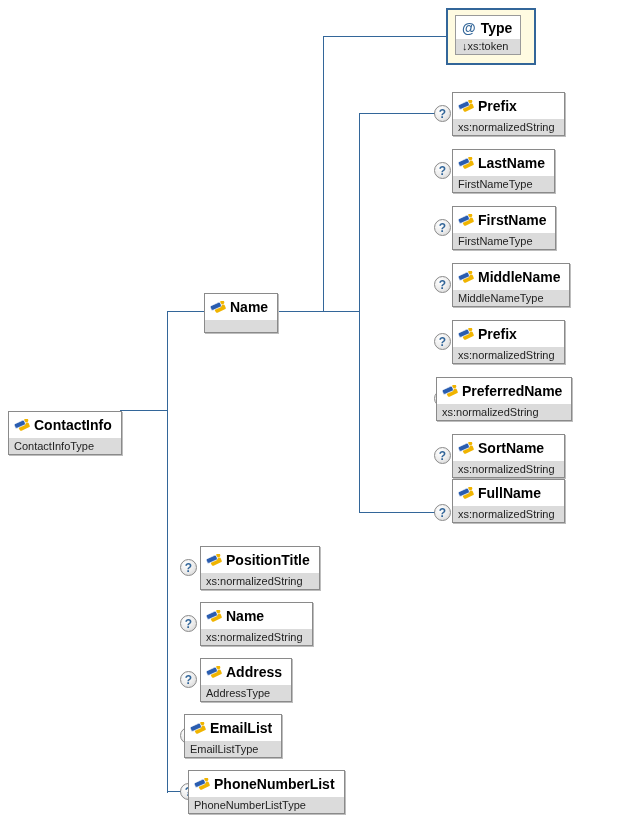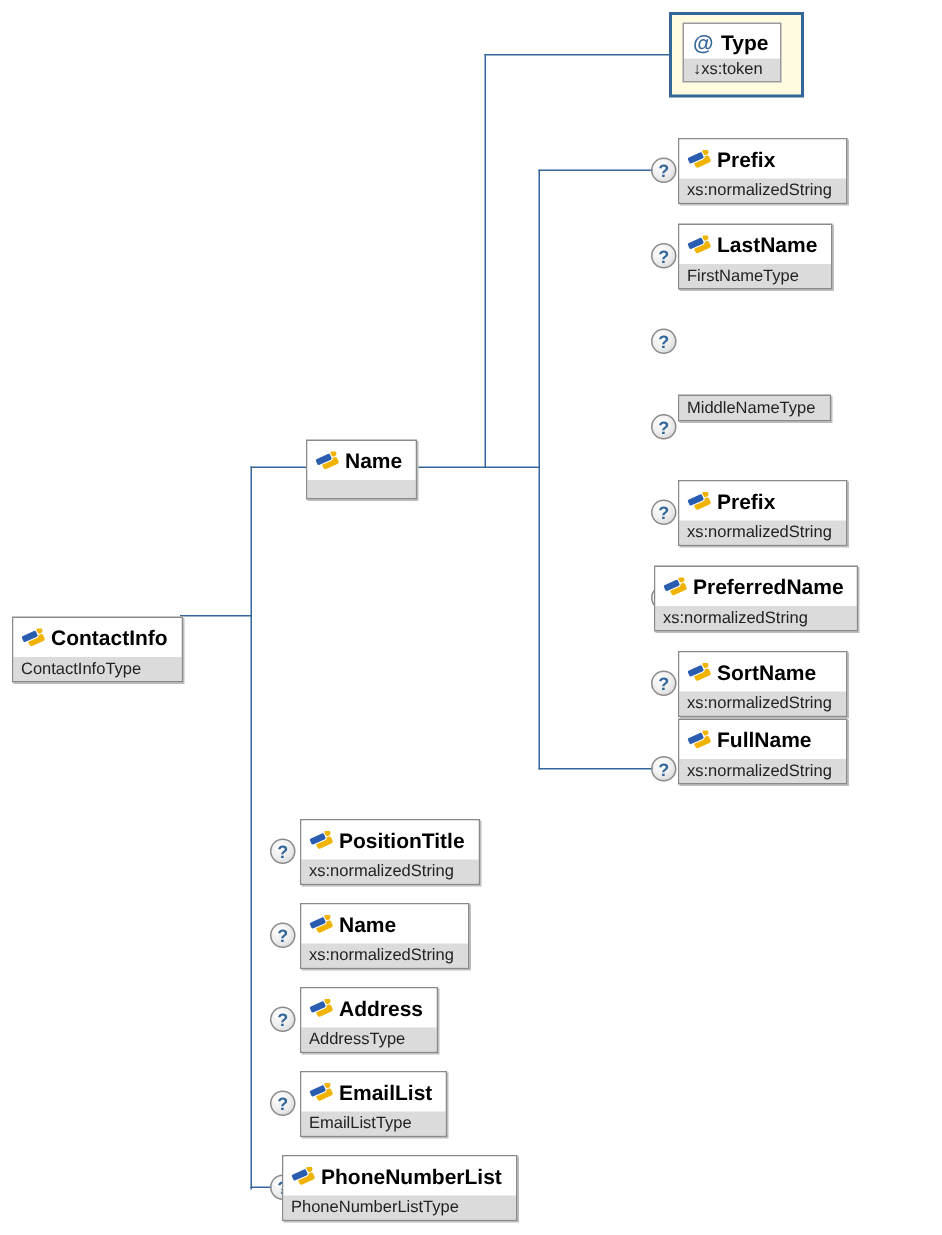--- a/index.html
+++ b/index.html
@@ -149,21 +149,48 @@
               <rect x="4" y="6" width="11" height="5" rx="1.5" fill="#f0b400"></rect>
               <circle cx="14" cy="3.5" r="2" fill="#f0b400"></circle>
               <rect x="1" y="2" width="11" height="5" rx="1.5" fill="#2a5db0" stroke="#fff" stroke-width="0.7"></rect>
             </g>
           </svg>
         </span>
         <span>LastName</span>
       </div>
     <div class="node-sub">FirstNameType</div>
   </div>
+  <div class="node" style="left:452px;top:206px">
+    <div class="node-title">
+        <span class="el-icon">
+          <svg width="16" height="13" viewBox="0 0 16 13">
+            <g transform="rotate(-24 8 6.5)">
+              <rect x="4" y="6" width="11" height="5" rx="1.5" fill="#f0b400"></rect>
+              <circle cx="14" cy="3.5" r="2" fill="#f0b400"></circle>
+              <rect x="1" y="2" width="11" height="5" rx="1.5" fill="#2a5db0" stroke="#fff" stroke-width="0.7"></rect>
+            </g>
+          </svg>
+        </span>
+        <span>FirstName</span>
+      </div>
+    <div class="node-sub">FirstNameType</div>
+  </div>
   <div class="node" style="left:452px;top:263px">
+    <div class="node-title">
+        <span class="el-icon">
+          <svg width="16" height="13" viewBox="0 0 16 13">
+            <g transform="rotate(-24 8 6.5)">
+              <rect x="4" y="6" width="11" height="5" rx="1.5" fill="#f0b400"></rect>
+              <circle cx="14" cy="3.5" r="2" fill="#f0b400"></circle>
+              <rect x="1" y="2" width="11" height="5" rx="1.5" fill="#2a5db0" stroke="#fff" stroke-width="0.7"></rect>
+            </g>
+          </svg>
+        </span>
+        <span>MiddleName</span>
+      </div>
     <div class="node-sub">MiddleNameType</div>
   </div>
   <div class="node" style="left:452px;top:320px">
     <div class="node-title">
         <span class="el-icon">
           <svg width="16" height="13" viewBox="0 0 16 13">
             <g transform="rotate(-24 8 6.5)">
               <rect x="4" y="6" width="11" height="5" rx="1.5" fill="#f0b400"></rect>
               <circle cx="14" cy="3.5" r="2" fill="#f0b400"></circle>
               <rect x="1" y="2" width="11" height="5" rx="1.5" fill="#2a5db0" stroke="#fff" stroke-width="0.7"></rect>
@@ -258,21 +285,21 @@
               <rect x="4" y="6" width="11" height="5" rx="1.5" fill="#f0b400"></rect>
               <circle cx="14" cy="3.5" r="2" fill="#f0b400"></circle>
               <rect x="1" y="2" width="11" height="5" rx="1.5" fill="#2a5db0" stroke="#fff" stroke-width="0.7"></rect>
             </g>
           </svg>
         </span>
         <span>Address</span>
       </div>
     <div class="node-sub">AddressType</div>
   </div>
-  <div class="node" style="left:200px;top:714px">
+  <div class="node" style="left:184px;top:714px">
     <div class="node-title">
         <span class="el-icon">
           <svg width="16" height="13" viewBox="0 0 16 13">
             <g transform="rotate(-24 8 6.5)">
               <rect x="4" y="6" width="11" height="5" rx="1.5" fill="#f0b400"></rect>
               <circle cx="14" cy="3.5" r="2" fill="#f0b400"></circle>
               <rect x="1" y="2" width="11" height="5" rx="1.5" fill="#2a5db0" stroke="#fff" stroke-width="0.7"></rect>
             </g>
           </svg>
         </span>

